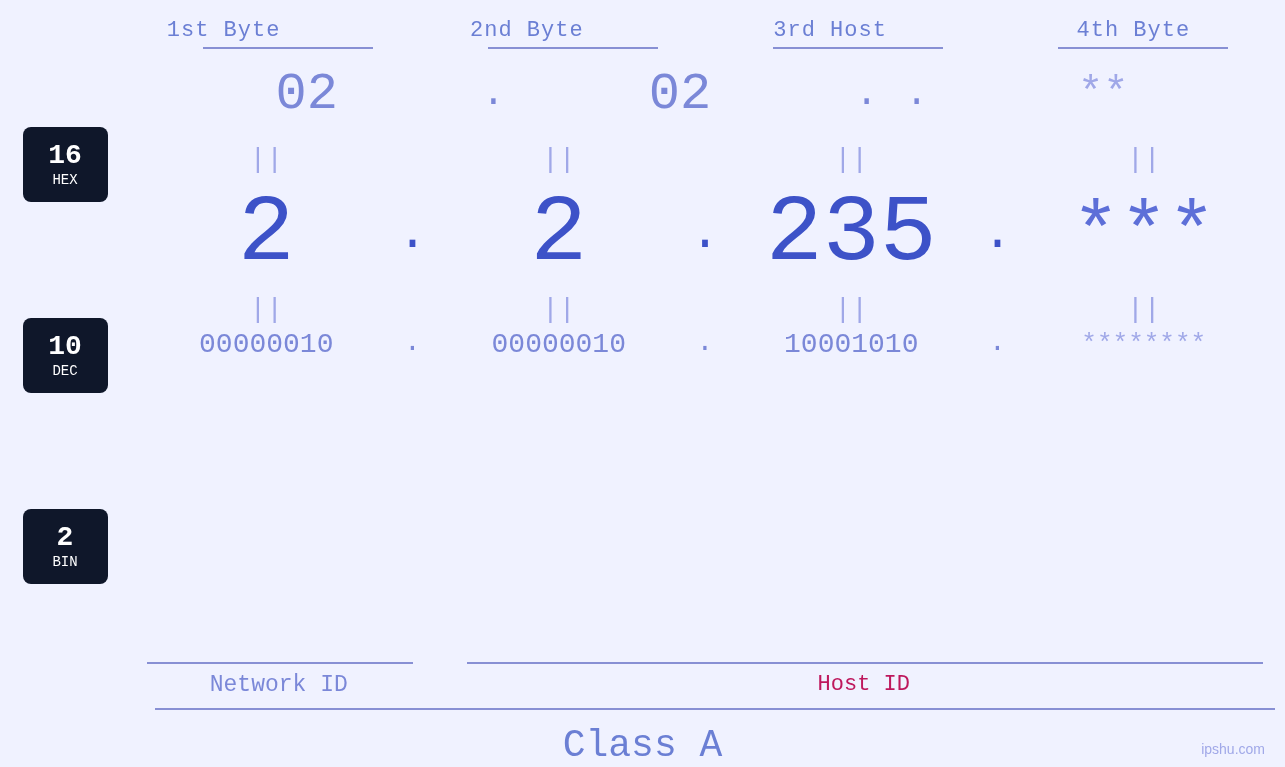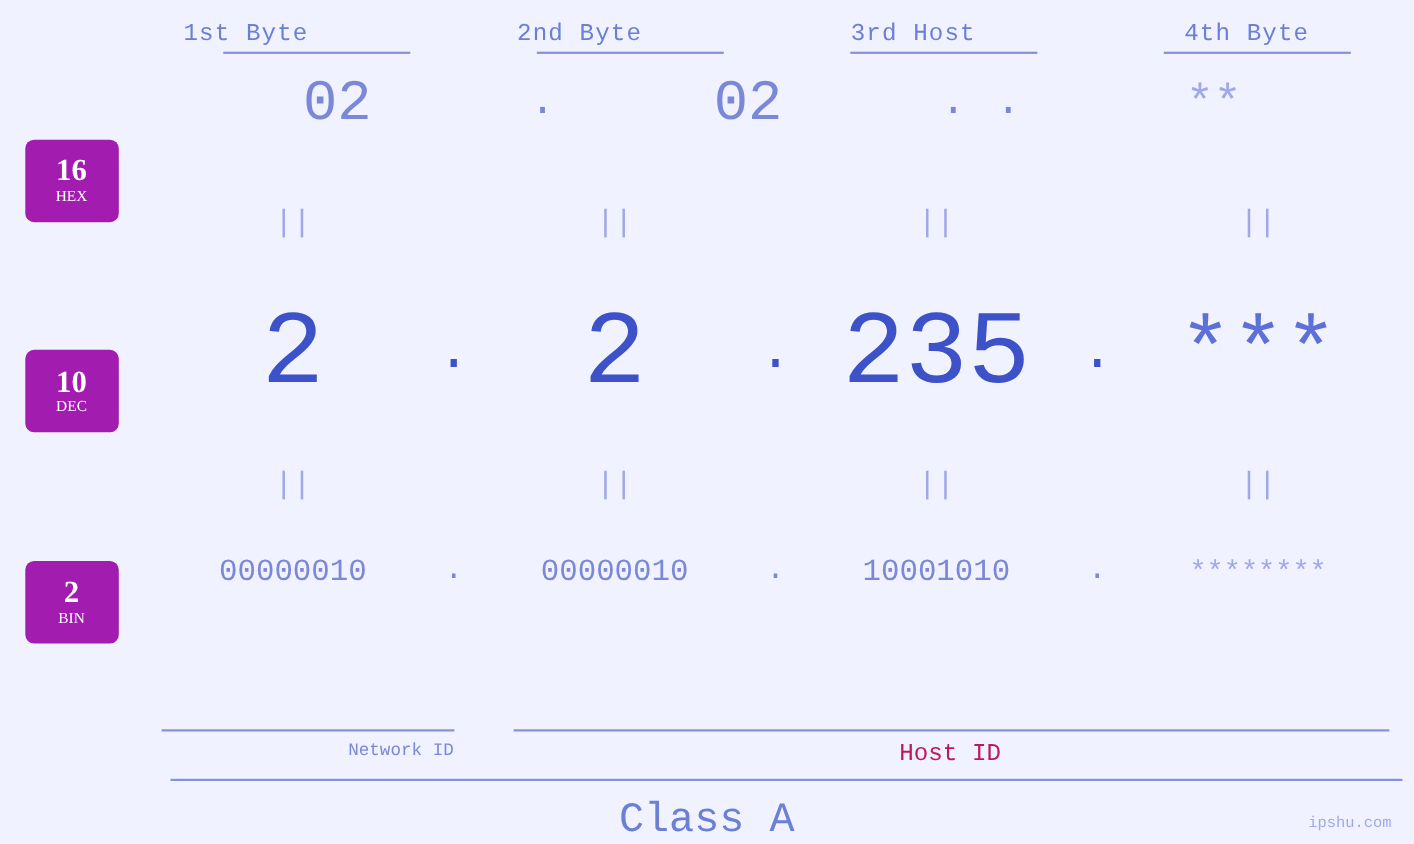--- a/index.html
+++ b/index.html
@@ -75,30 +75,29 @@
       display: flex;
       flex-direction: column;
       justify-content: space-around;
       height: 100%;
       padding: 20px 0;
       width: 130px;
       align-items: center;
     }
 
     .badge {
-      background-color: #a21caf;
+      background-color: #0f172a;
       color: white;
       border-radius: 8px;
       width: 85px;
       height: 75px;
       display: flex;
       flex-direction: column;
       align-items: center;
       justify-content: center;
-      font-family: Liberation Serif, serif;
     }
 
     .badge-number {
       font-size: 28px;
       font-weight: bold;
       line-height: 1.1;
     }
 
     .badge-label {
       font-size: 14px;
@@ -213,21 +212,21 @@
       font-size: 28px;
     }
 
     
     .footer {
       position: absolute;
       bottom: 10px;
       right: 20px;
       color: #a0a8e8;
       font-size: 14px;
-      font-family: Liberation Mono, monospace;
+      font-family: Liberation Sans, sans-serif;
     }
 
   </style>
 </head>
 <body>
 
 <div class="container">
 
   <div class="header-row">
     <div class="byte-col">1st Byte</div>
@@ -261,21 +260,21 @@
       <div class="badge">
         <span class="badge-number">10</span>
         <span class="badge-label">DEC</span>
       </div>
       <div class="badge">
         <span class="badge-number">2</span>
         <span class="badge-label">BIN</span>
       </div>
     </div>
 
-    <div class="bytes-grid" style="padding-left:145px; padding-right:20px;gap:44px;">
+    <div class="bytes-grid" style="padding-left:145px; padding-right:20px;">
 
       <div class="row-hex">
         <div class="byte-cell">
           <span class="hex-value">02</span>
         </div>
         <div class="separator-cell">
           <span class="dot-separator hex">.</span>
         </div>
         <div class="byte-cell">
           <span class="hex-value">02</span>
@@ -380,21 +379,21 @@
 
   <div style="display:flex; width:100%; padding-left:145px; padding-right:20px; margin-top:0;">
 
     <div style="flex:1; height:2px; background:#8890d4; margin:0 2px;"></div>
     <div style="width:50px;"></div>
 
     <div style="flex:3; height:2px; background:#8890d4; margin:0 2px;"></div>
   </div>
 
   <div style="display:flex; width:100%; padding-left:145px; padding-right:20px; margin-top:8px;">
-    <div style="flex:1; text-align:right; color:#7b88d8; font-size:16px; font-family:'Courier New',monospace;">Network ID</div>
+    <div style="flex:1; text-align:center; color:#7b88d8; font-size:23px; font-family:'Courier New',monospace;">Network ID</div>
     <div style="width:50px;"></div>
     <div style="flex:3; text-align:center; color:#be185d; font-size:22px; font-family:'Courier New',monospace;">Host ID</div>
   </div>
 
   <div style="width:calc(100% - 165px); margin-left:145px; height:2px; background:#8890d4; margin-top:10px;"></div>
 
   <div style="font-size:38px; color:#6b7fd4; font-family:'Courier New',monospace; text-align:center; margin-top:14px; width:100%;">Class A</div>
 
   <div class="footer">ipshu.com</div>
 

